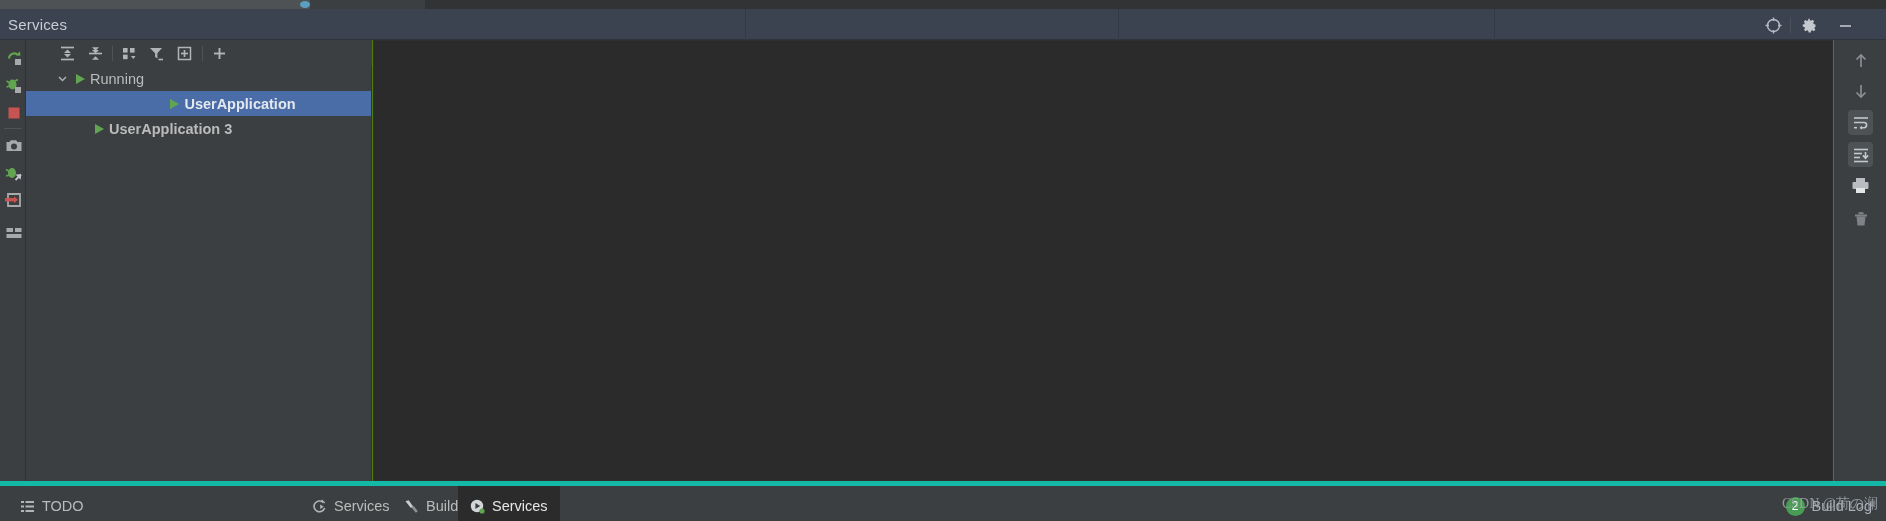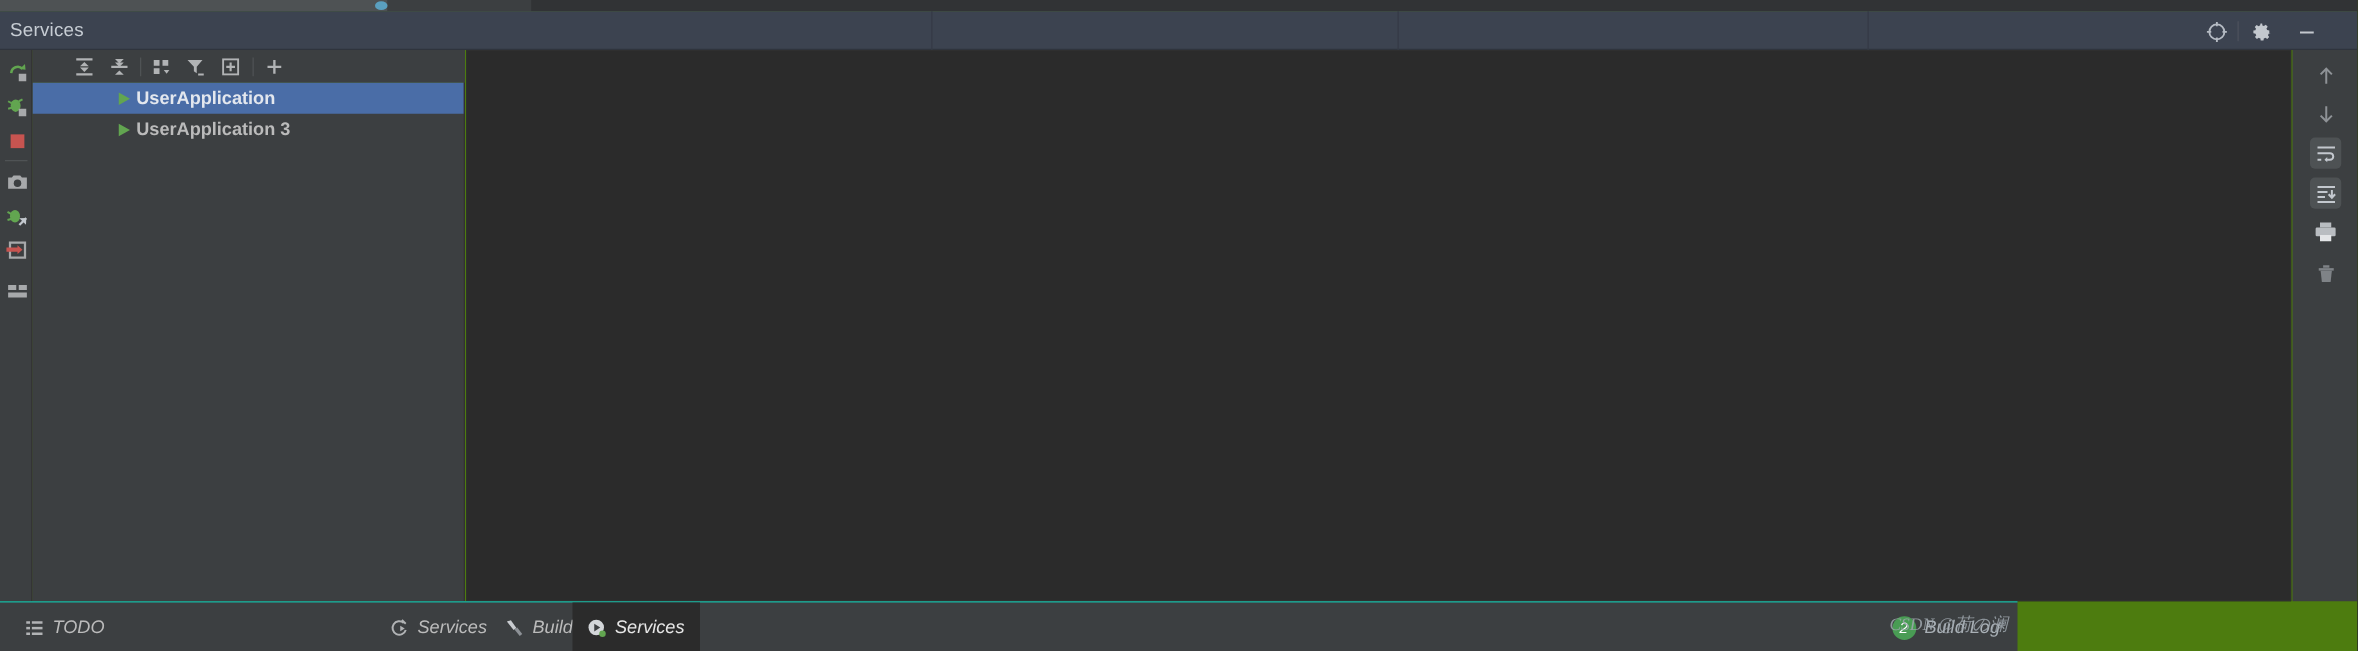--- a/index.html
+++ b/index.html
@@ -69,21 +69,21 @@
   
   .tree-panel {
     position: absolute; left: 26px; top: 66px; width: 346px; height: 415px;
     background: #3c3f41; border-right: 1px solid #323232;
     overflow: hidden;
   }
   .tnode {
     position: relative; height: 25px; display: flex; align-items: center;
     font-size: 14.5px; color: #bbbbbb; white-space: nowrap;
   }
-  .tnode.selected { background: #4a6da7; color: #e3e7ee; }
+  .tnode.selected { background: #4a6da7; color: #e3e7ee; justify-content: center; }
   .tnode .chev {
     width: 13px; height: 13px; display: inline-block; position: relative; flex: 0 0 auto;
   }
   .tnode .label { margin-left: 5px; }
   .tnode.bold .label { font-weight: bold; }
   .tri-right {
     width: 0; height: 0; border-left: 9px solid #62a550;
     border-top: 5.5px solid transparent; border-bottom: 5.5px solid transparent;
     display: inline-block;
   }
@@ -102,22 +102,22 @@
   }
   .right-strip .rbtn {
     position: absolute; left: 14px; width: 25px; height: 25px;
     display: flex; align-items: center; justify-content: center;
     border-radius: 4px;
   }
   .right-strip .rbtn.boxed { background: #4e5254; }
 
   
   .statusbar {
-    position: absolute; left: 0; bottom: 0; width: 1614px; height: 40px;
-    background: #3c3f41; border-top: 1px solid #14b8a6; font-style: italic;
+    position: absolute; left: 0; bottom: 0; width: 1886px; height: 40px;
+    background: #3c3f41; border-top: 5px solid #14b8a6;
   }
   .statusbar .tab {
     position: absolute; top: 0; height: 40px;
     display: flex; align-items: center; gap: 7px;
     padding: 0 12px; font-size: 14.5px; color: #bbbbbb; white-space: nowrap;
   }
   .statusbar .tab.active { background: #2b2b2b; color: #e6e6e6; }
   .statusbar .eventlog {
     position: absolute; right: 14px; top: 0; height: 40px;
     display: flex; align-items: center; gap: 7px;
@@ -276,20 +276,31 @@
       <svg width="17" height="17" viewBox="0 0 17 17">
         <line x1="8.5" y1="3" x2="8.5" y2="14" stroke="#b1b3b5" stroke-width="1.9"></line>
         <line x1="3" y1="8.5" x2="14" y2="8.5" stroke="#b1b3b5" stroke-width="1.9"></line>
       </svg>
     </div>
   </div>
 
   <div class="tree-panel">
 
 
+    <div class="tnode">
+      <span class="indent" style="width:30px"></span>
+      <span class="chev">
+        <svg width="13" height="13" viewBox="0 0 13 13">
+            <path d="M3 5l3.5 3.5L10 5" fill="none" stroke="#a9b0b6" stroke-width="1.5"></path>
+          </svg>
+      </span>
+      <span class="indent" style="width:7px"></span>
+      <span class="tri-right"></span>
+      <span class="label">Running</span>
+    </div>
 
 
     <div class="tnode bold selected">
       <span class="indent" style="width:69px"></span>
       <span class="tri-right"></span>
       <span class="label">UserApplication</span>
     </div>
 
 
     <div class="tnode bold">

